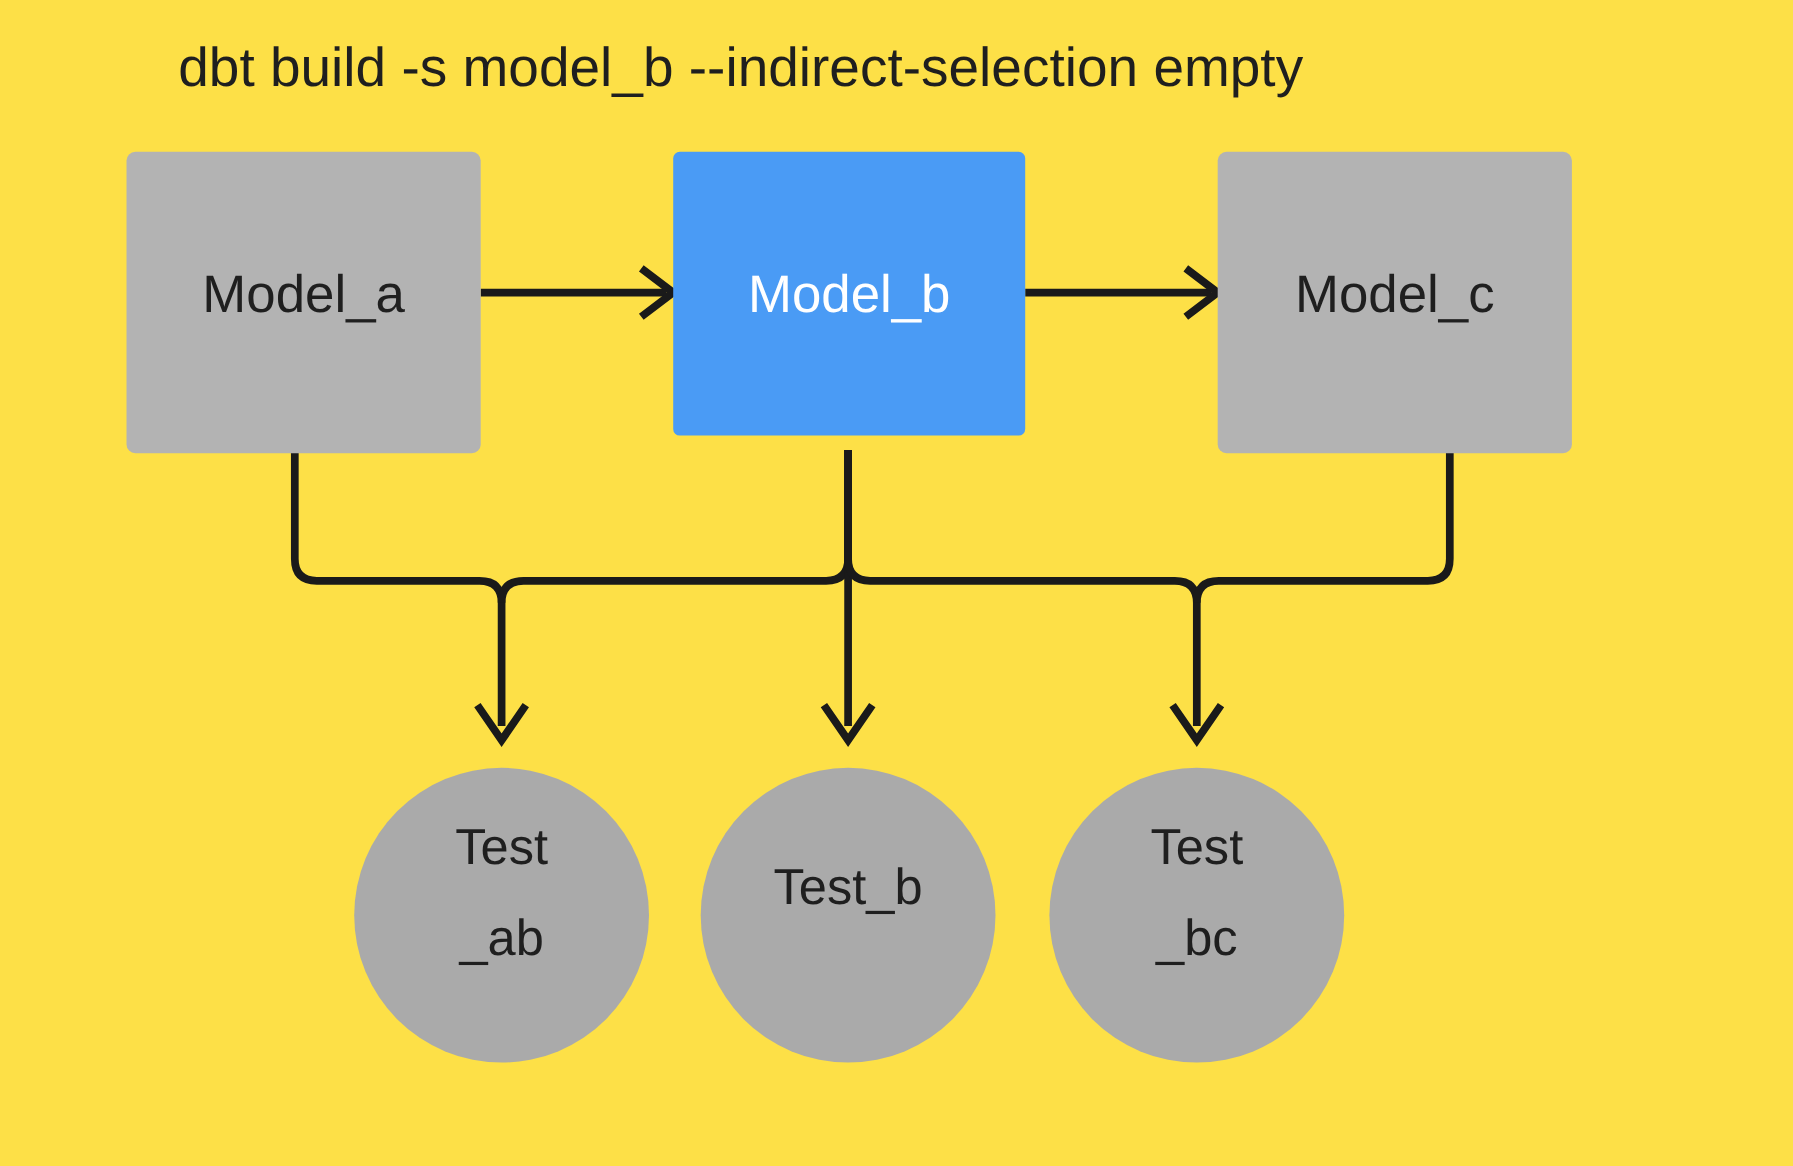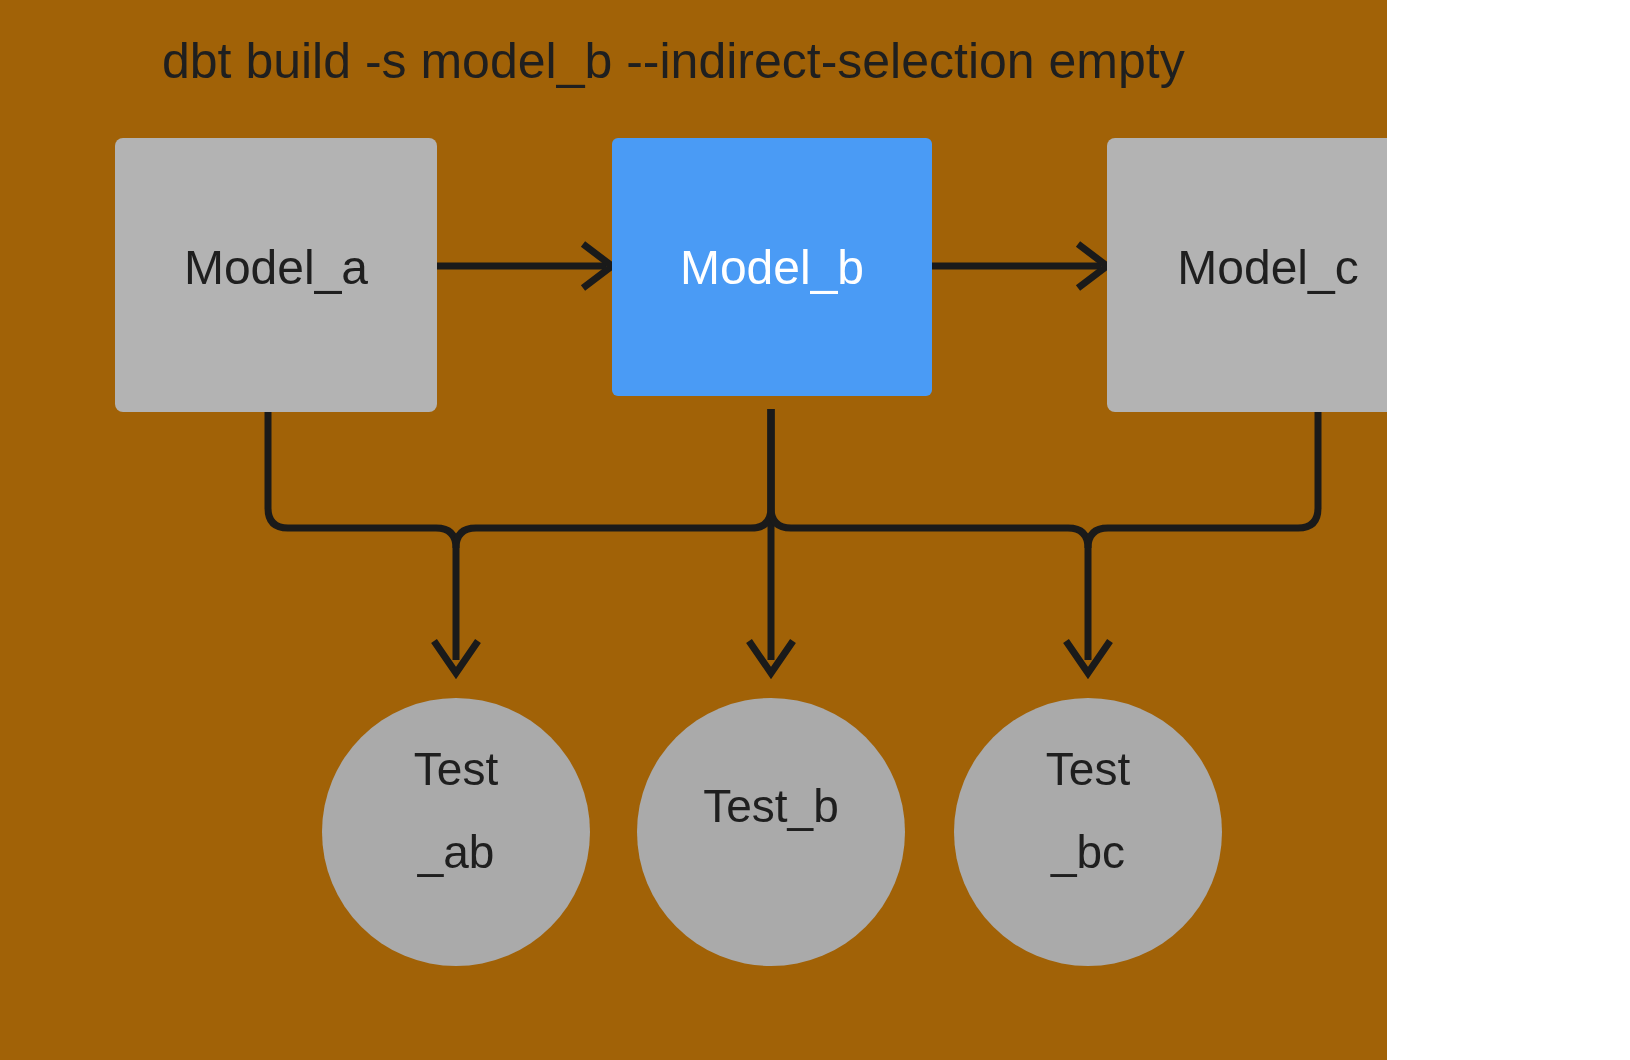--- a/index.html
+++ b/index.html
@@ -5,23 +5,23 @@
   html, body {
     margin: 0;
     padding: 0;
     background: #ffffff;
   }
   body {
     font-family: "Liberation Sans", sans-serif;
   }
   #canvas {
     position: relative;
-    width: 1387px;
+    width: 1630px;
     height: 1060px;
-    background: #a16207;
+    background: #fde047;
     overflow: hidden;
   }
   #diagram-svg {
     position: absolute;
     left: 0;
     top: 0;
     width: 1630px;
     height: 1060px;
   }
   .title-text {

